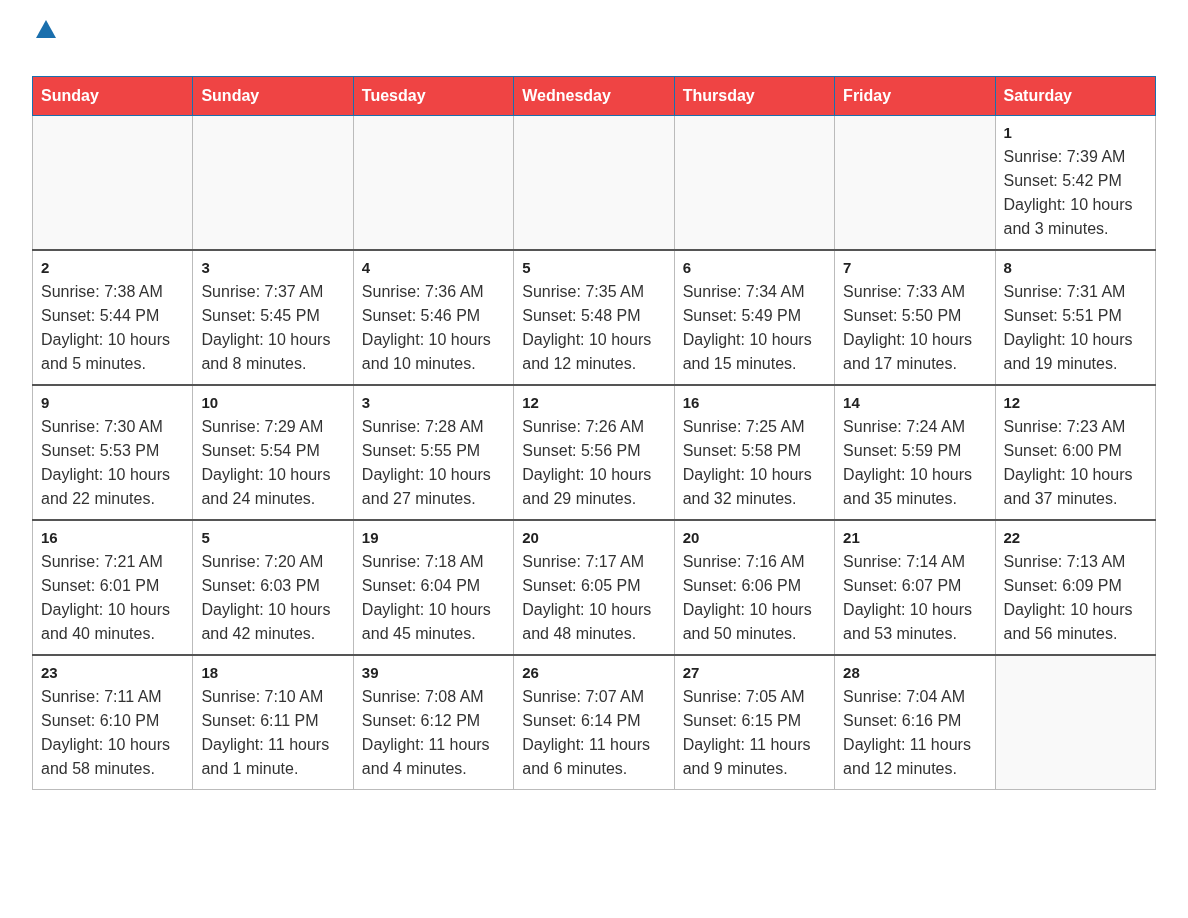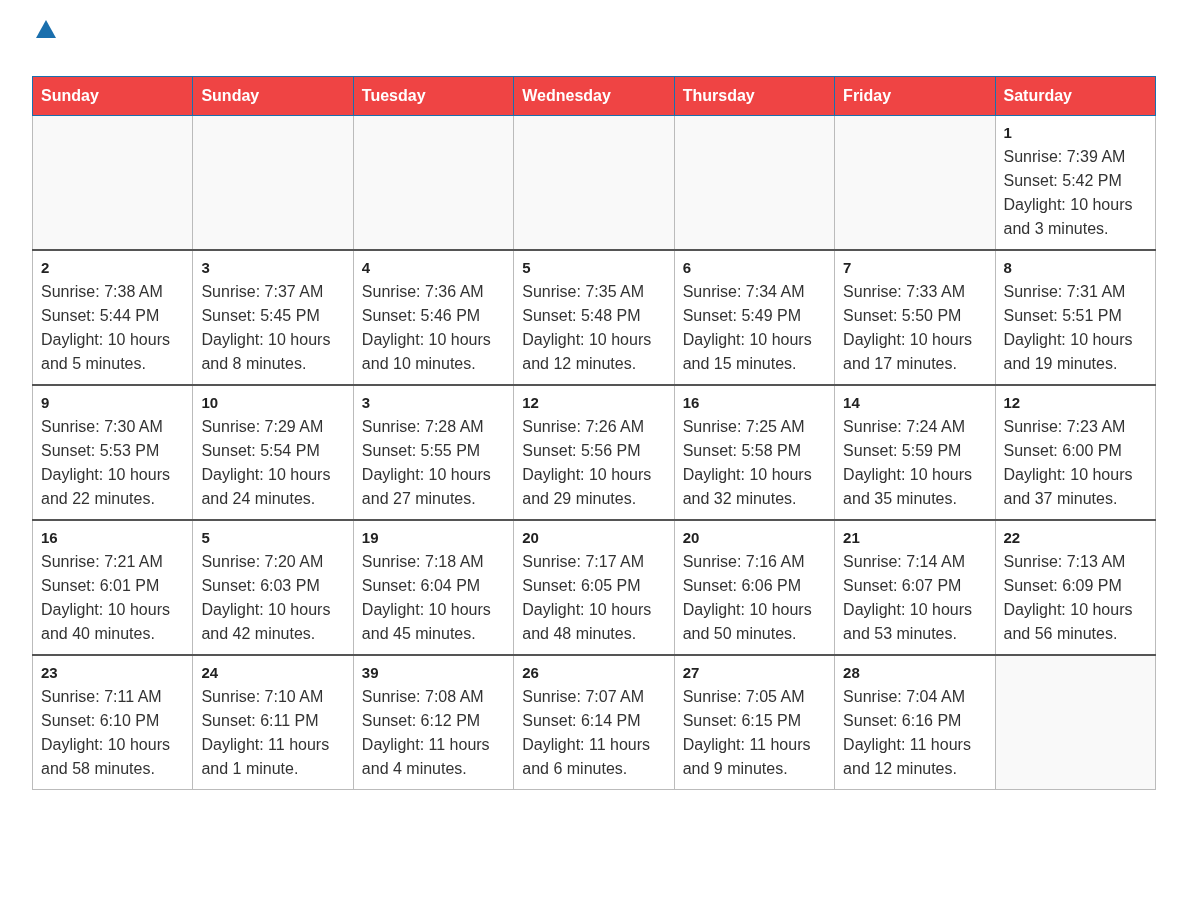--- a/index.html
+++ b/index.html
@@ -236,21 +236,21 @@
           <span class="day-num">22</span>
           <div class="day-info">Sunrise: 7:13 AM<br>Sunset: 6:09 PM<br>Daylight: 10 hours and 56 minutes.</div>
         </td>
       </tr>
       <tr class="row-divider">
         <td>
           <span class="day-num">23</span>
           <div class="day-info">Sunrise: 7:11 AM<br>Sunset: 6:10 PM<br>Daylight: 10 hours and 58 minutes.</div>
         </td>
         <td>
-          <span class="day-num">24</span>
+          <span class="day-num">18</span>
           <div class="day-info">Sunrise: 7:10 AM<br>Sunset: 6:11 PM<br>Daylight: 11 hours and 1 minute.</div>
         </td>
         <td>
           <span class="day-num">39</span>
           <div class="day-info">Sunrise: 7:08 AM<br>Sunset: 6:12 PM<br>Daylight: 11 hours and 4 minutes.</div>
         </td>
         <td>
           <span class="day-num">26</span>
           <div class="day-info">Sunrise: 7:07 AM<br>Sunset: 6:14 PM<br>Daylight: 11 hours and 6 minutes.</div>
         </td>

